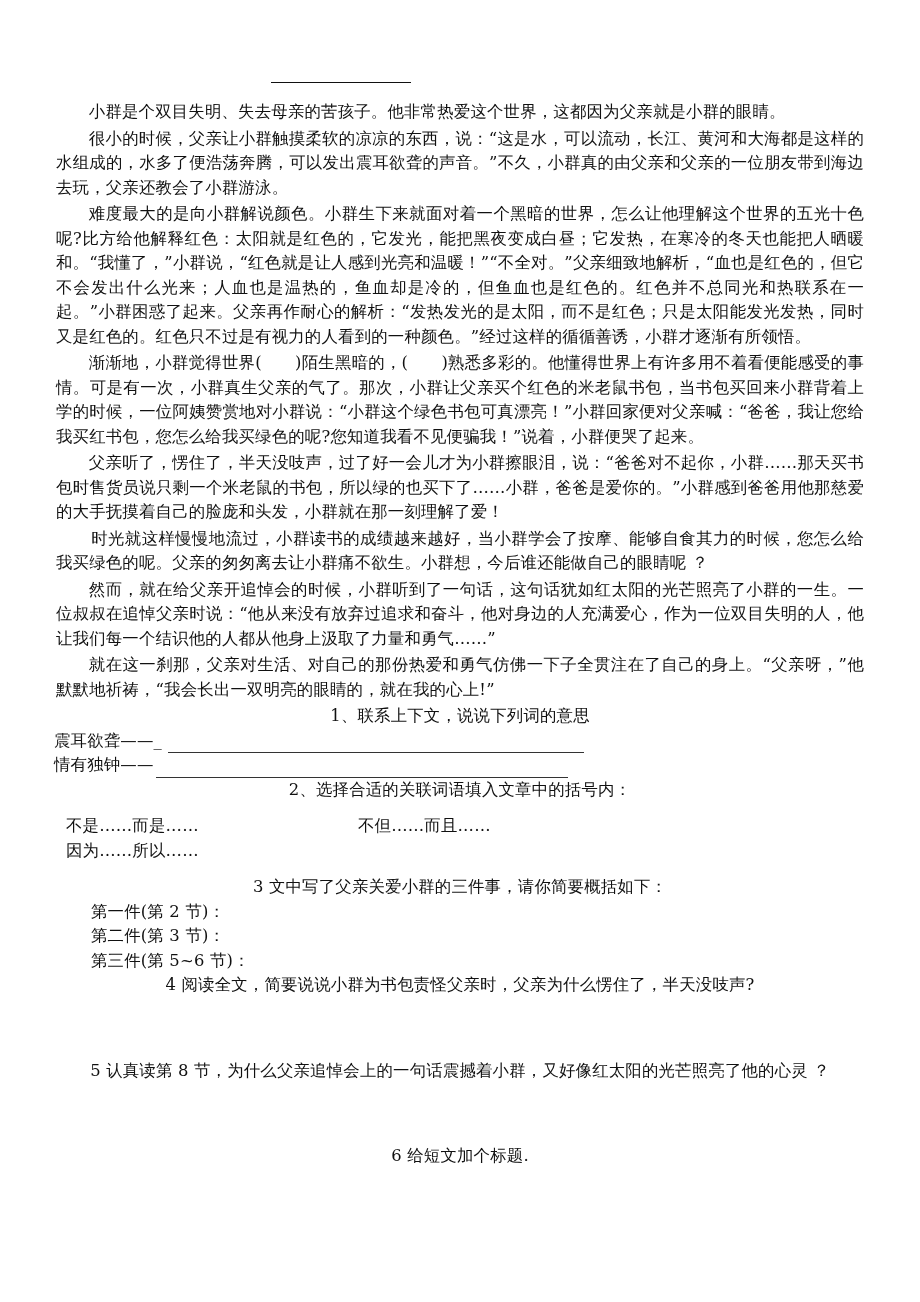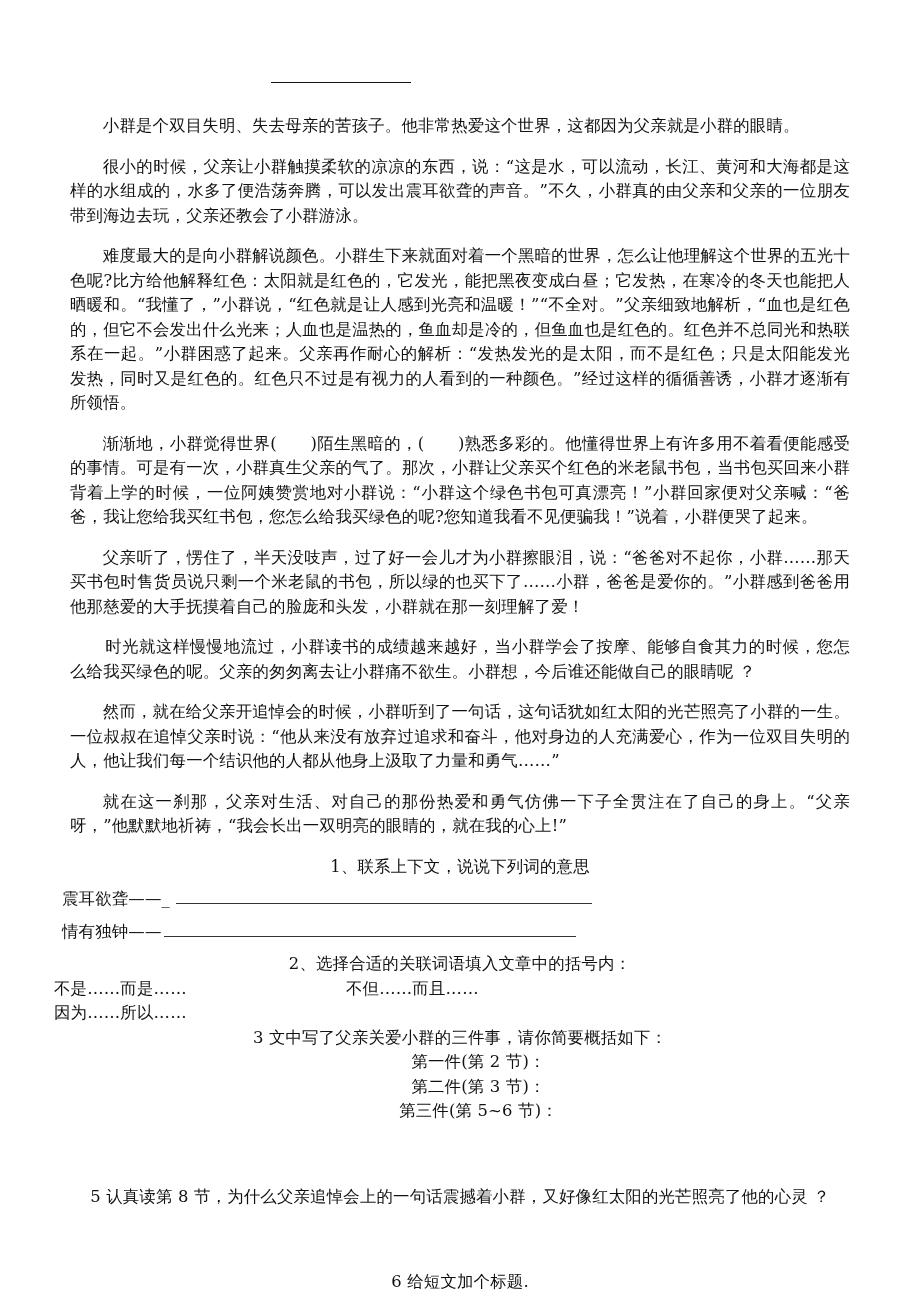--- a/index.html
+++ b/index.html
@@ -10,27 +10,27 @@
   }
   .title-blank {
     position: absolute; left: 271px; top: 82px; width: 140px; height: 0;
     border-top: 1.5px solid #111;
   }
   .content {
     position: absolute; left: 54px; top: 98px; width: 812px;
     font-size: 16.4px; line-height: 24.5px;
     letter-spacing: 0.2px;
   }
-  .para { margin: 16px; text-indent: 2em; text-align: justify; text-align-last: left; }
+  .para { margin: 2px; text-indent: 2em; text-align: justify; text-align-last: left; }
   .para.i1 { text-indent: 2.15em; }
   .q { margin: 0; text-align: center; }
-  .ans-row { display: flex; margin: 8px; }
+  .ans-row { display: flex; align-items: flex-end; margin: 0; }
   .ans-line { display: inline-block; border-bottom: 1.3px solid #333; height: 16px; margin-left: 2px; }
-  .opts { display: grid; grid-template-columns: 292px 300px; margin: 0; }
-  .sub { margin: 0; padding-left: 37px; text-align: center; }
+  .opts { display: grid; grid-template-columns: 292px 300px; margin: 12px; }
+  .sub { margin: 0; padding-left: 37px; }
   .gap-big { height: 61px; }
   .gap-big2 { height: 61px; }
 </style>
 </head>
 <body>
 
 <div class="title-blank"></div>
 
 <div class="content">
   <p class="para">小群是个双目失明、失去母亲的苦孩子。他非常热爱这个世界，这都因为父亲就是小群的眼睛。</p>
@@ -58,19 +58,20 @@
     <span>不是……而是……</span>
     <span>不但……而且……</span>
     <span>因为……所以……</span>
   </div>
 
   <p class="q">3 文中写了父亲关爱小群的三件事，请你简要概括如下：</p>
   <p class="sub">第一件(第 2 节)：</p>
   <p class="sub">第二件(第 3 节)：</p>
   <p class="sub">第三件(第 5~6 节)：</p>
 
+  <p class="q">4 阅读全文，简要说说小群为书包责怪父亲时，父亲为什么愣住了，半天没吱声?</p>
   <div class="gap-big"></div>
 
   <p class="q">5 认真读第 8 节，为什么父亲追悼会上的一句话震撼着小群，又好像红太阳的光芒照亮了他的心灵 ？</p>
   <div class="gap-big2"></div>
 
   <p class="q">6 给短文加个标题.</p>
 </div>
 
 </body></html>

